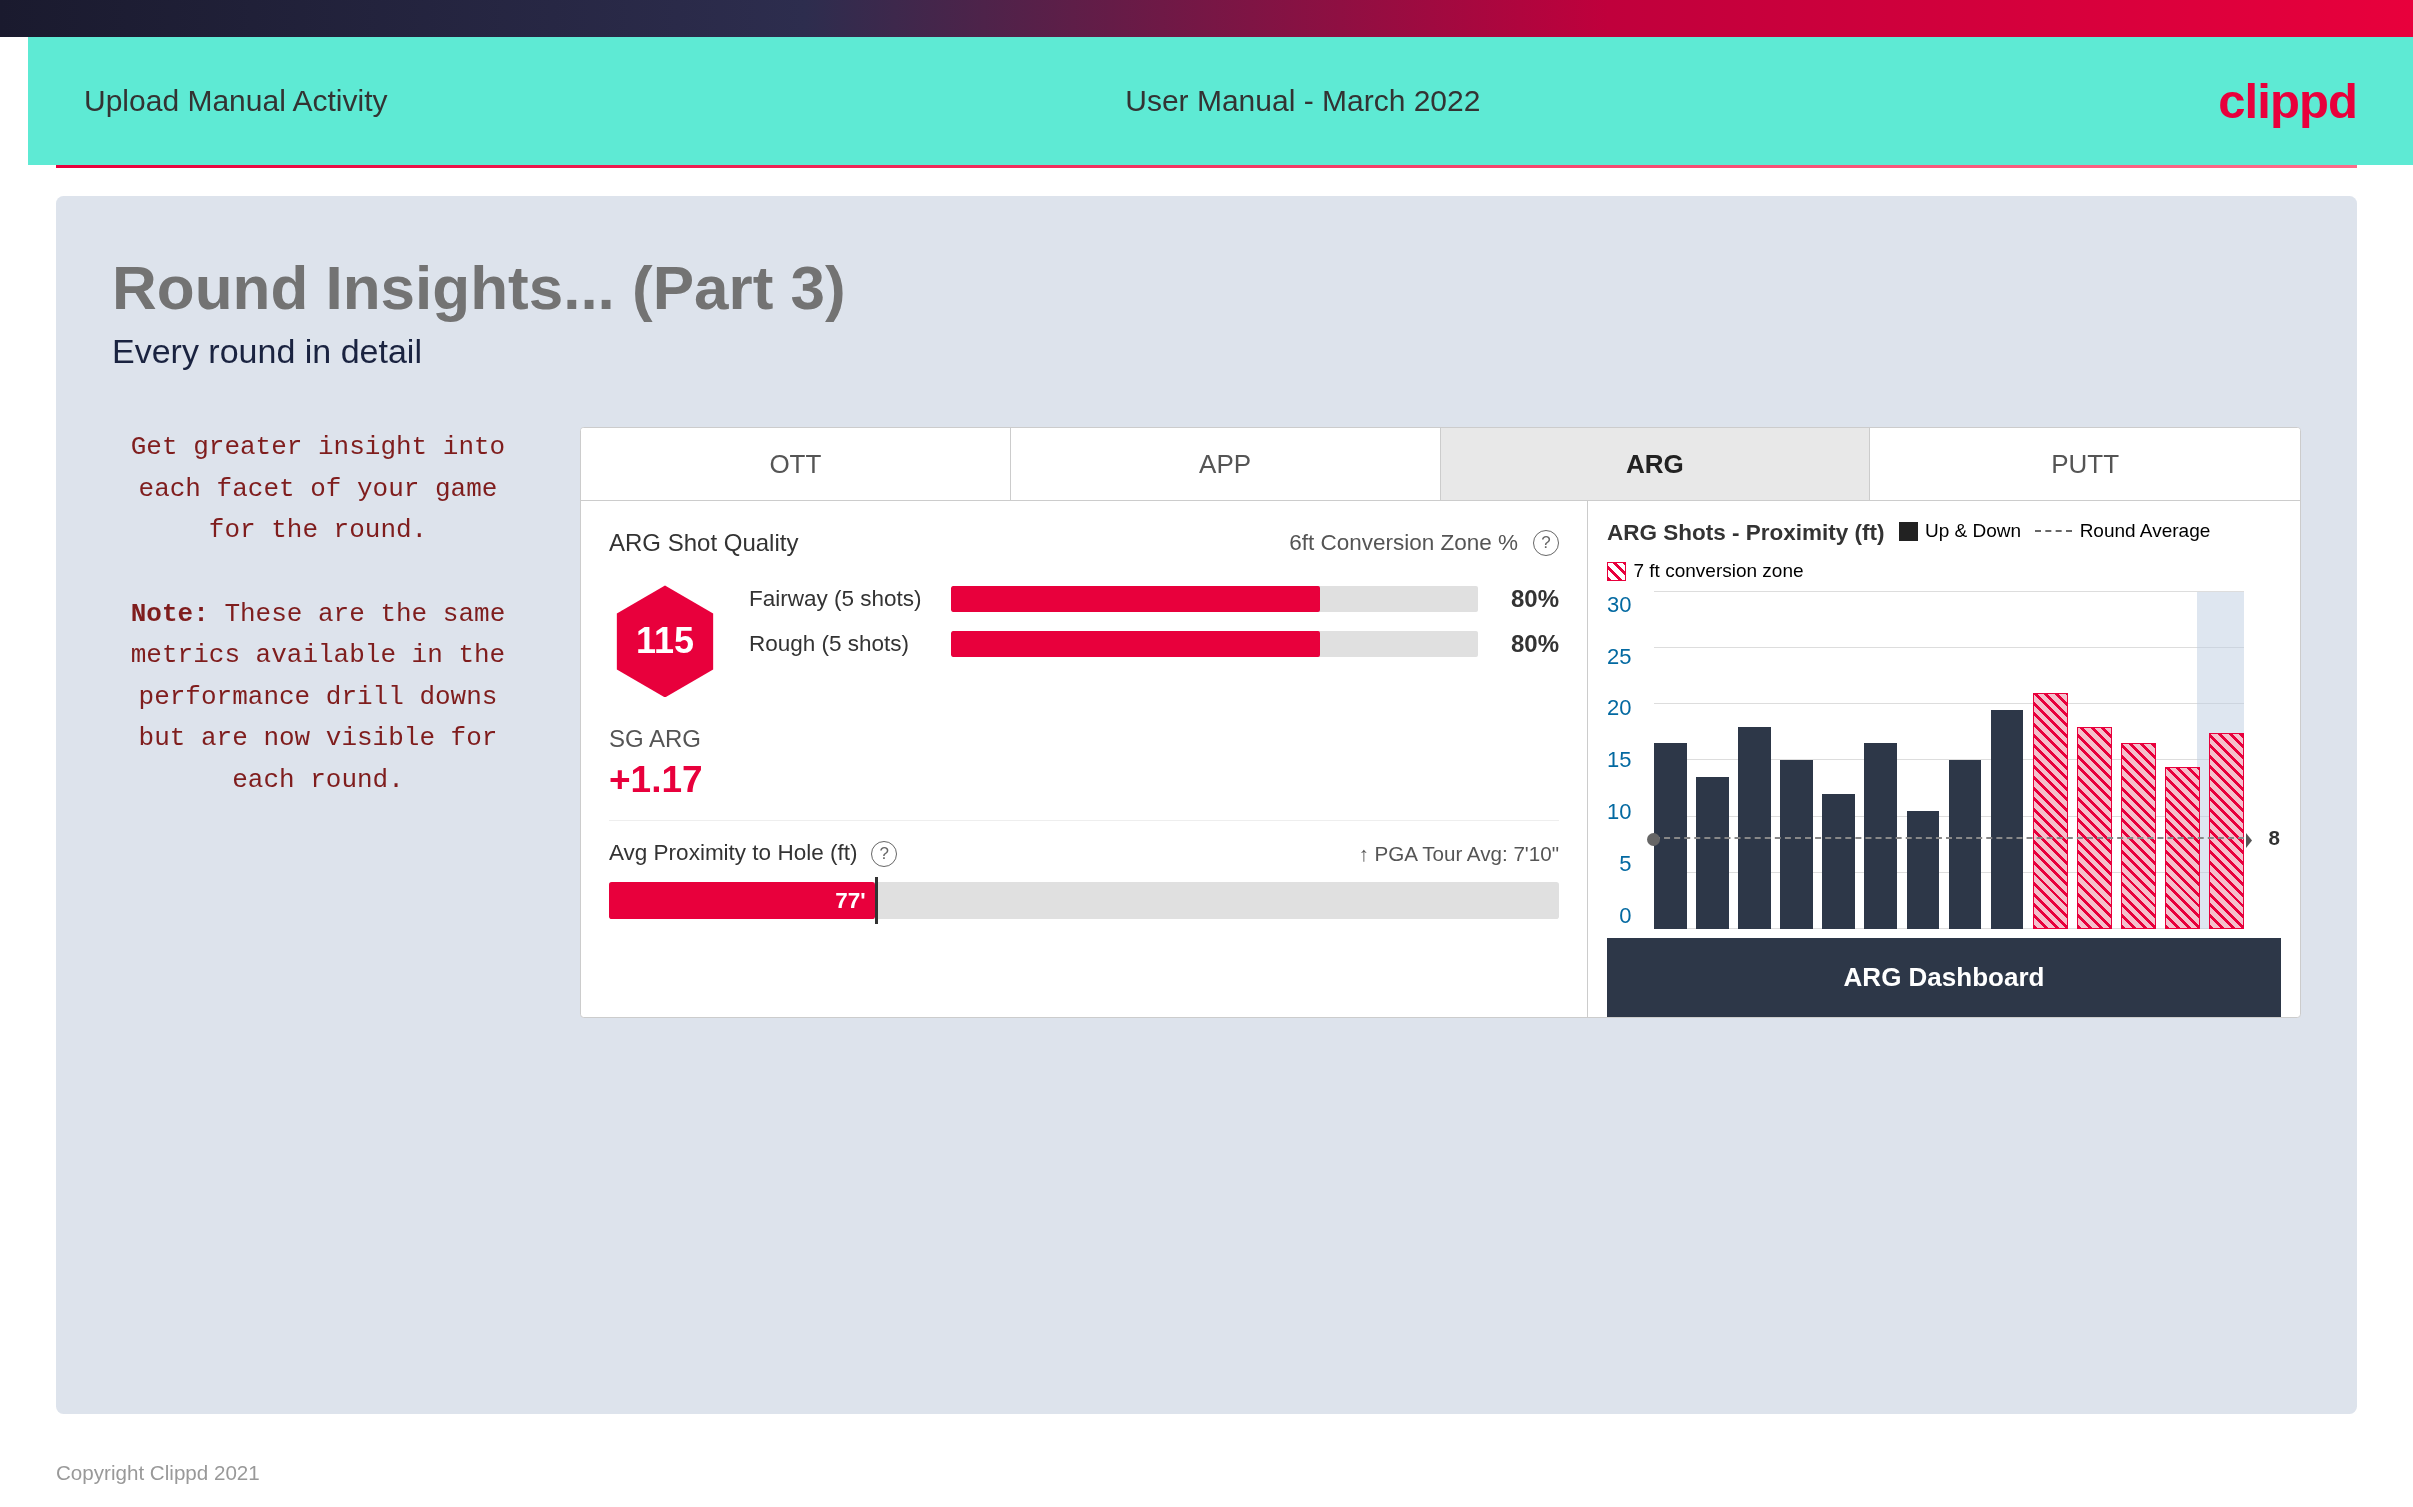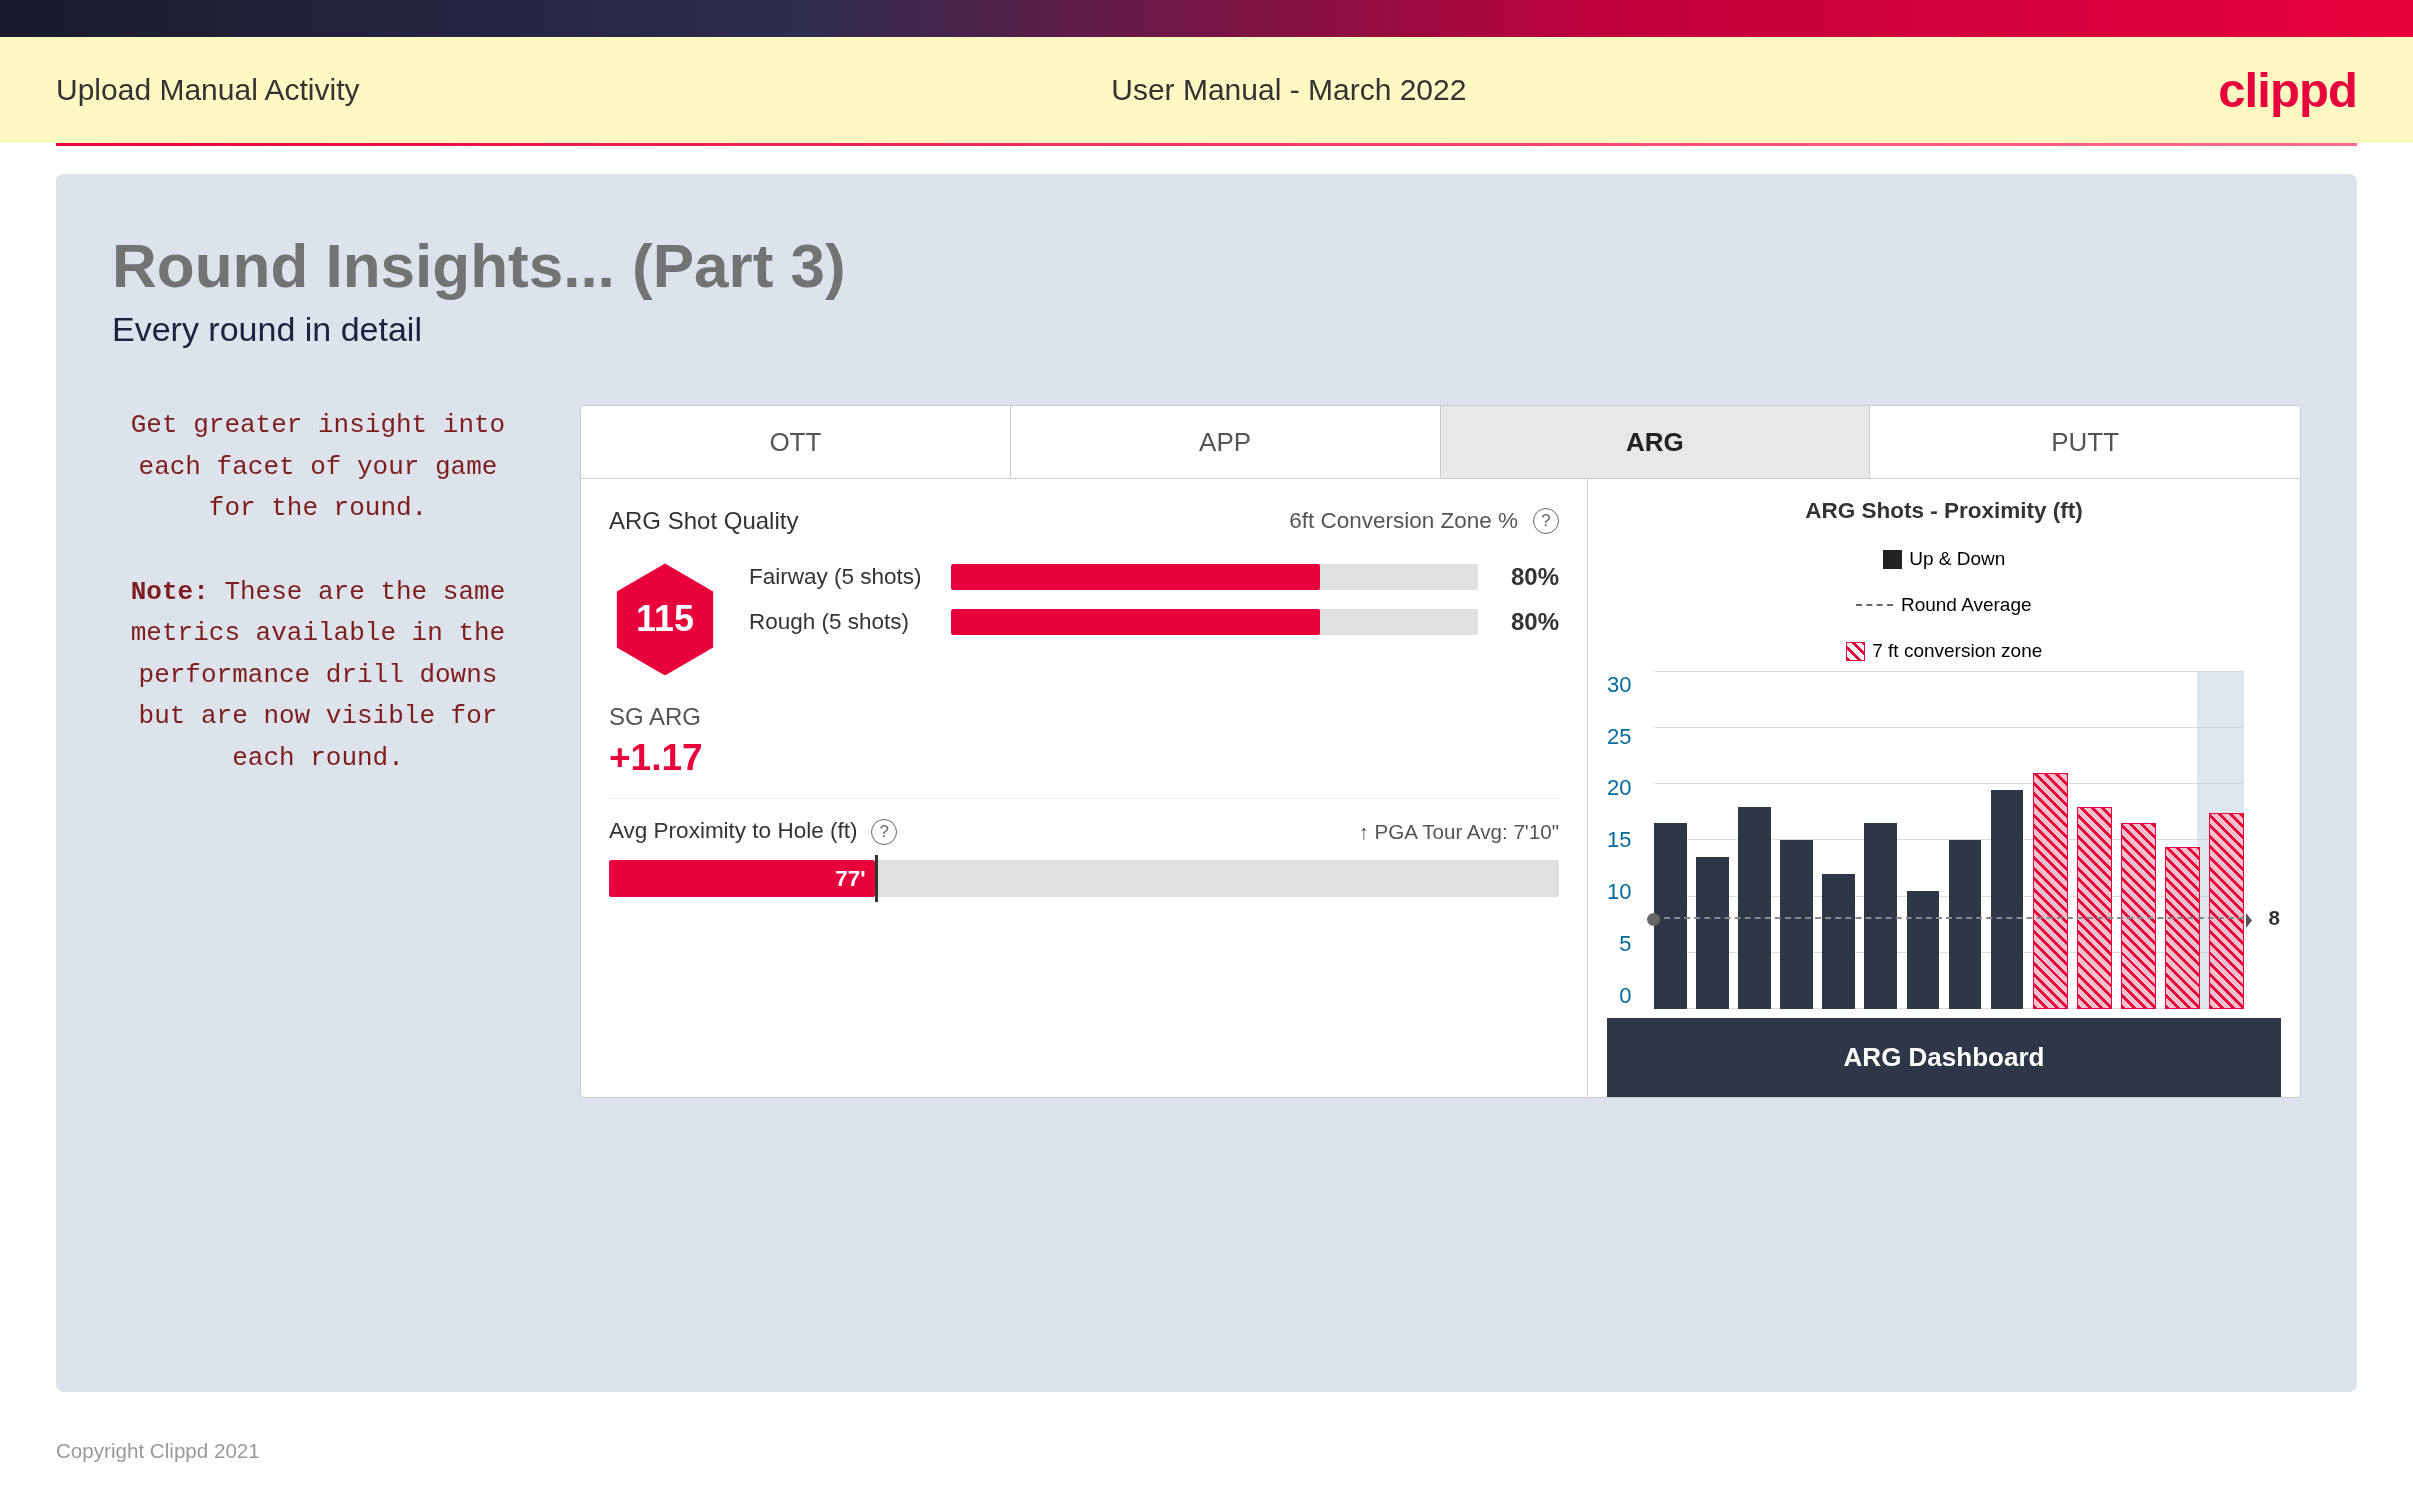--- a/index.html
+++ b/index.html
@@ -8,22 +8,23 @@
     .top-bar {
       background: linear-gradient(to right, #1a1a2e, #2d2d4e, #c0003c, #e8003c);
       height: 37px;
       width: 100%;
     }
 
     .header {
       display: flex;
       align-items: center;
       justify-content: space-between;
-      padding: 25px 56px;
-      background: #fef9c3;
+      padding: 36px 56px;
+      background: #5eead4;
+      margin-left: 28px;
     }
 
     .header-left {
       font-size: 30px;
       color: #333;
       font-weight: 400;
     }
 
     .header-center {
       font-size: 30px;
@@ -484,21 +485,21 @@
                   <span class="proximity-bar-value">77'</span>
                 </div>
                 <div class="proximity-cursor" style="left:28%;"></div>
               </div>
             </div>
 
           </div>
 
           <div class="right-chart-panel">
 
-            <div style="display:flex; align-items:center; gap:24px; margin-bottom:9.4px; flex-wrap:wrap;flex-direction:column;">
+            <div style="display:flex; align-items:flex-start; gap:14px; margin-bottom:9.4px; flex-wrap:wrap;">
               <span style="font-size:22.5px; color:#333; font-weight:600;">ARG Shots - Proximity (ft)</span>
               <div class="legend-item">
                 <div class="legend-square"></div>
                 <span style="font-size:19px;">Up &amp; Down</span>
               </div>
               <div class="legend-item">
                 <div class="legend-dashed"></div>
                 <span style="font-size:19px;">Round Average</span>
               </div>
               <div class="legend-item">

